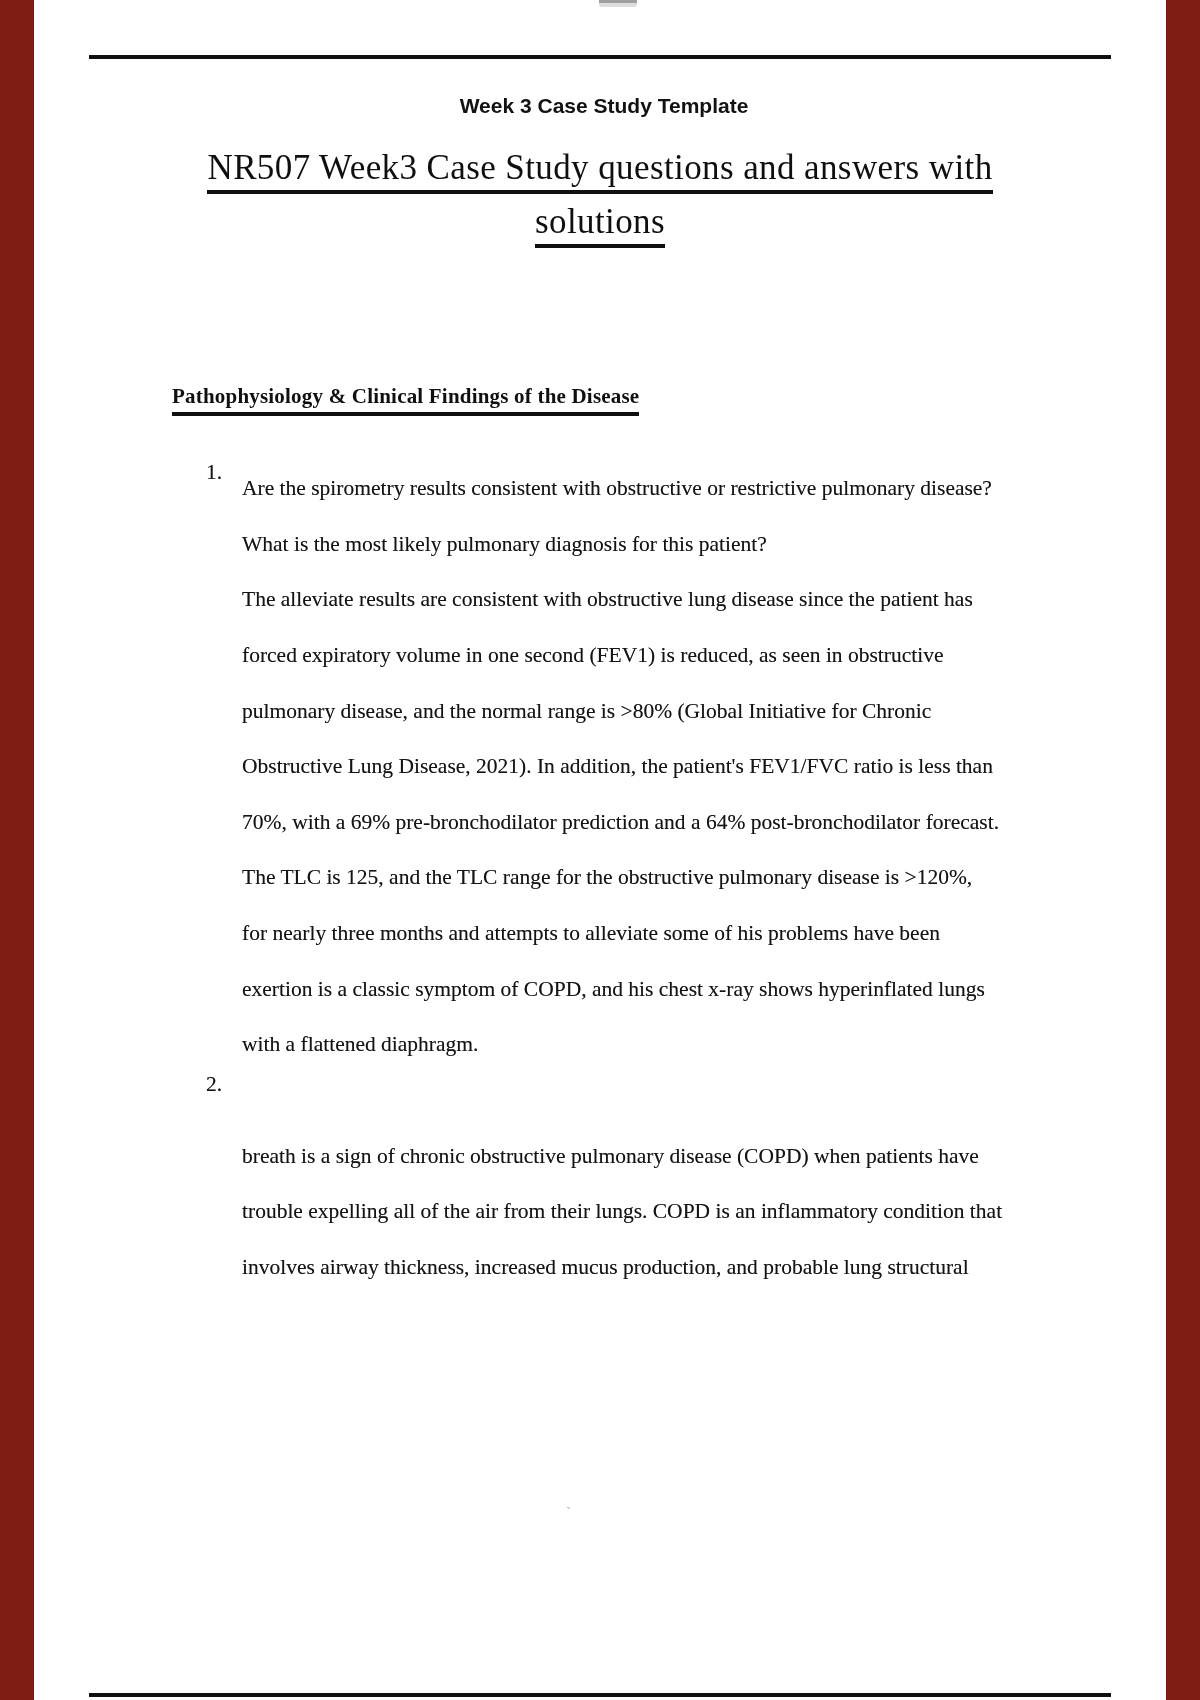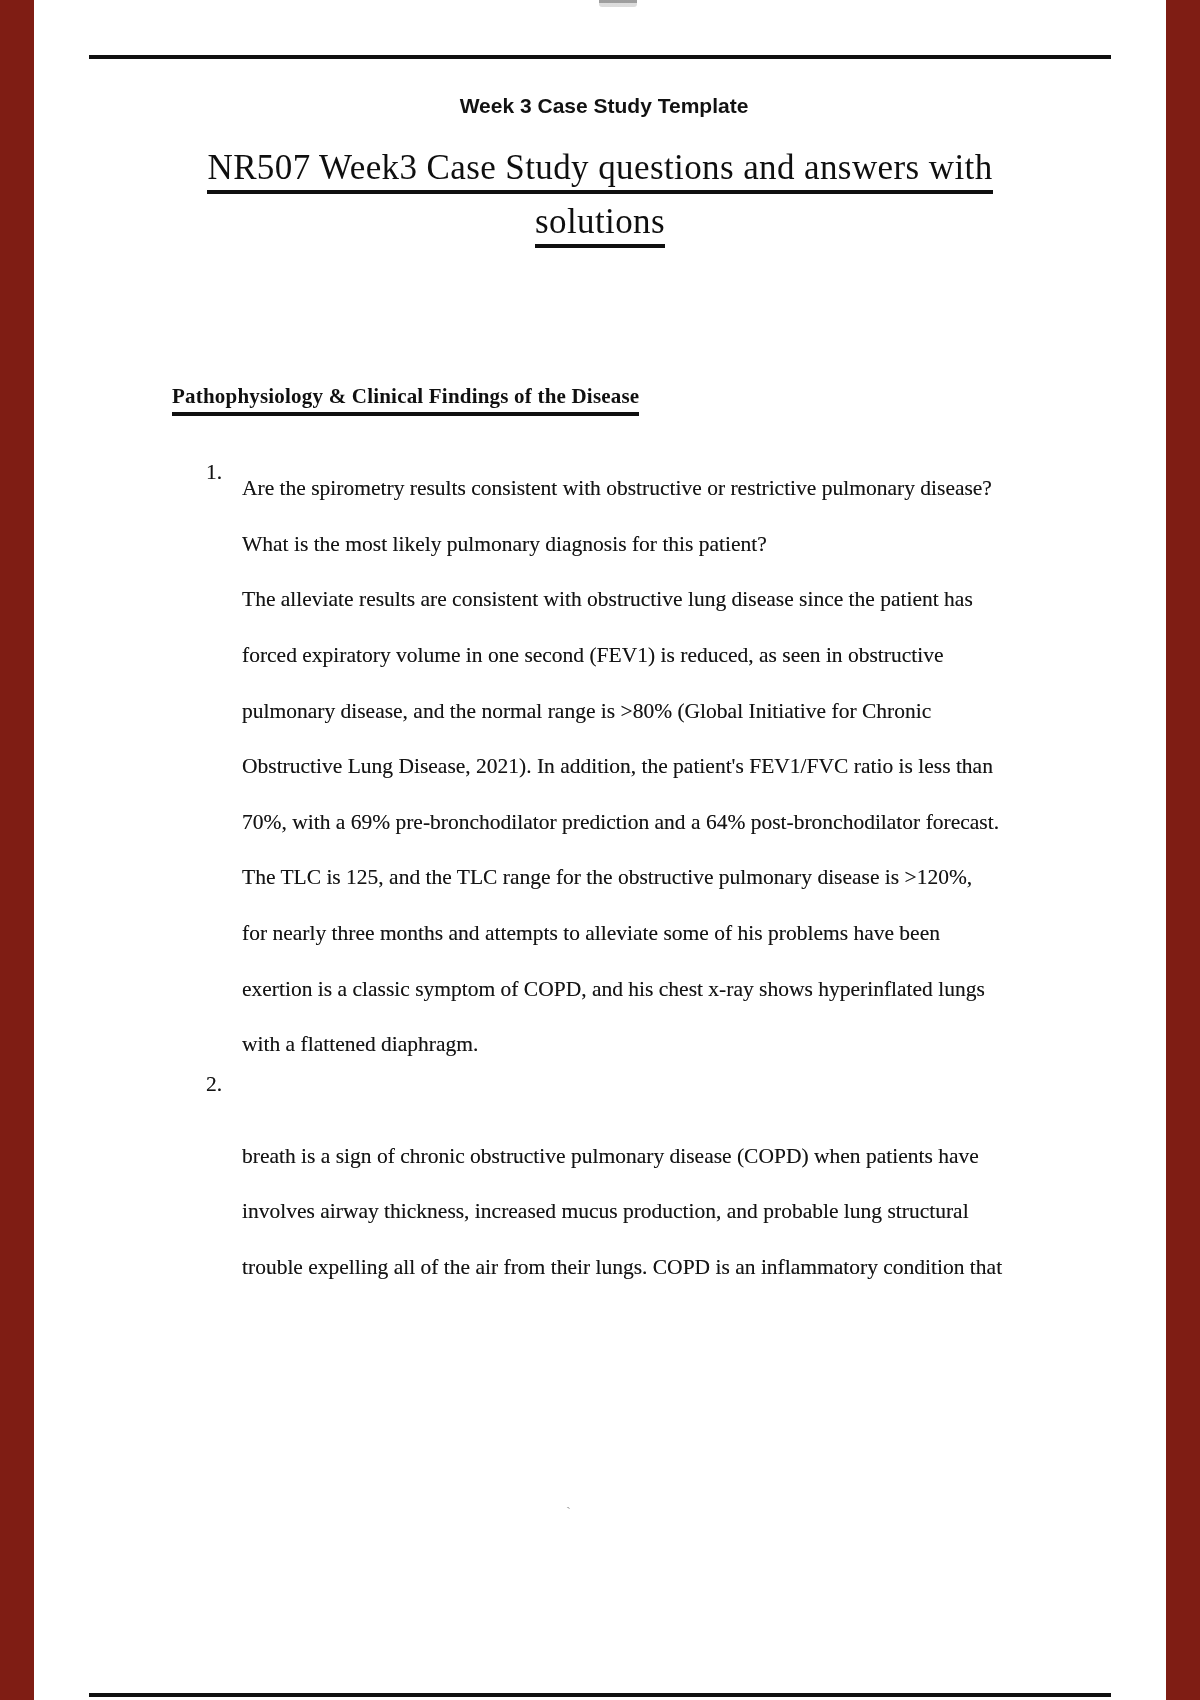--- a/index.html
+++ b/index.html
@@ -175,26 +175,26 @@
     <span class="marker">2.</span>
   </div>
 
   <div class="line">
     <span class="marker"></span>
     <span class="txt">breath is a sign of chronic obstructive pulmonary disease (COPD) when patients have</span>
   </div>
 
   <div class="line">
     <span class="marker"></span>
+    <span class="txt">trouble expelling all of the air from their lungs. COPD is an inflammatory condition that</span>
+  </div>
+
+  <div class="line">
+    <span class="marker"></span>
     <span class="txt">involves airway thickness, increased mucus production, and probable lung structural</span>
   </div>
-
-  <div class="line">
-    <span class="marker"></span>
-    <span class="txt">trouble expelling all of the air from their lungs. COPD is an inflammatory condition that</span>
-  </div>
 </div>
 
     <div class="stray-tick">ˋ</div>
 
     <div class="rule bottom"></div>
   </div>
 </div>
 
 </body></html>

